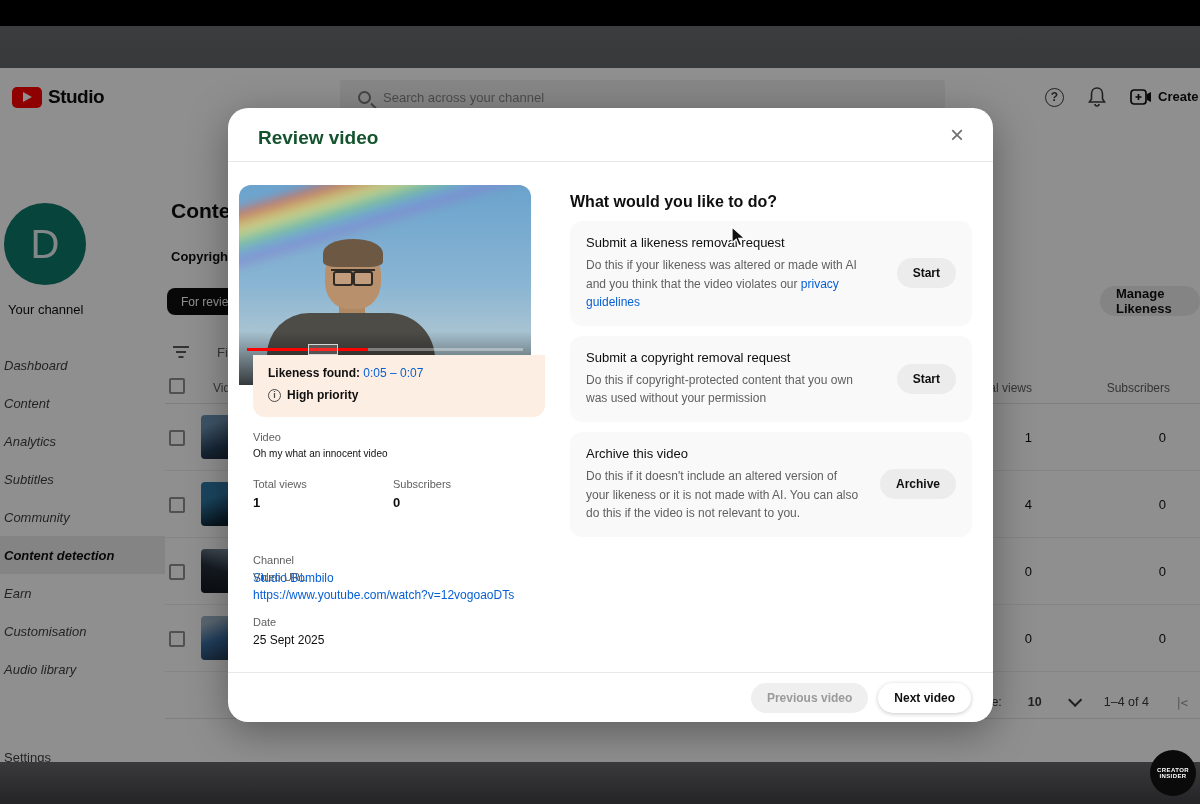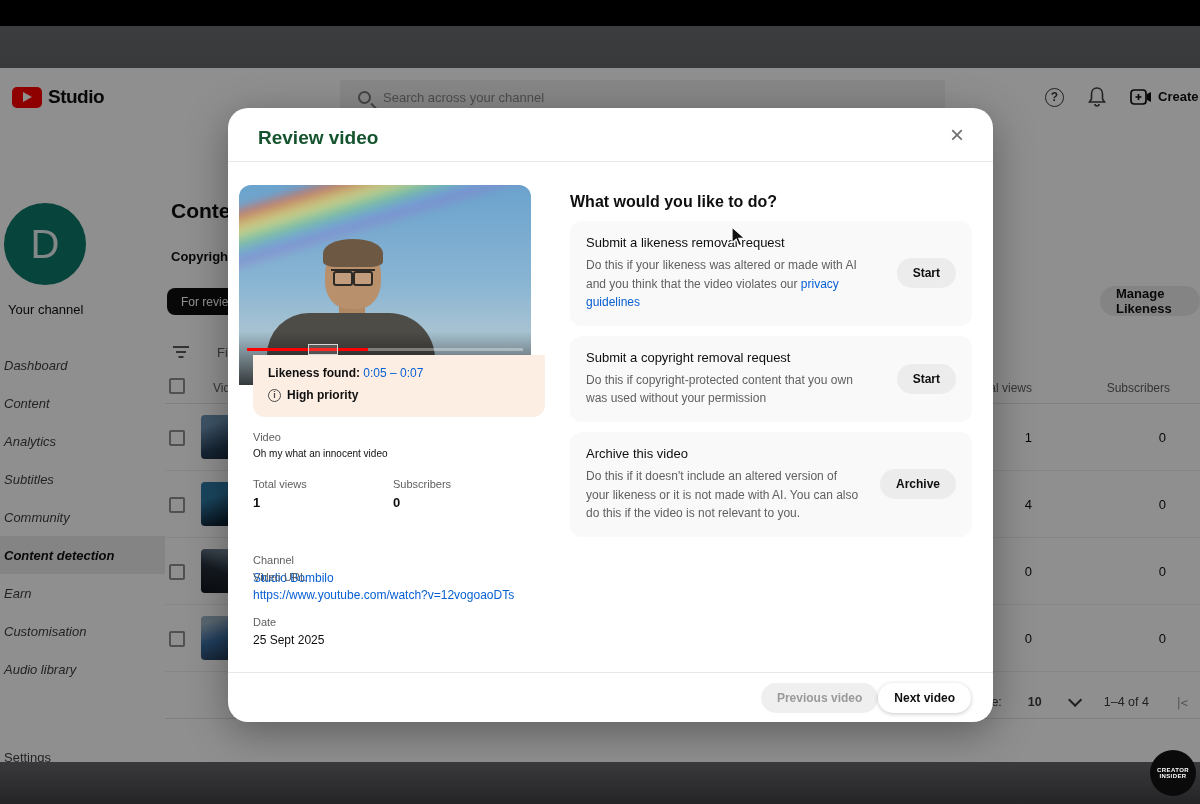--- a/index.html
+++ b/index.html
@@ -118,21 +118,21 @@
   .bluelink { color:#065fd4; text-decoration:none; font-size:12px; }
 
   .right-col { position:absolute; left:342px; top:85px; width:402px; }
   .rc-heading { font-size:16px; font-weight:600; color:#0f0f0f; }
   .action-card { position:relative; background:#f9f9f9; border-radius:12px; padding:14px 110px 14px 16px; margin-top:10px; }
   .action-card:first-of-type { margin-top:22px; }
   .ac-title { font-size:13px; font-weight:400; color:#0f0f0f; margin-bottom:6px; }
   .ac-desc { font-size:12px; color:#606060; line-height:1.55; }
   .ac-btn { position:absolute; right:16px; top:50%; transform:translateY(-50%); background:#ececec; border:none; border-radius:16px; padding:8px 16px; font-size:12px; font-weight:600; color:#0f0f0f; font-family:inherit; cursor:pointer; }
 
-  .modal-foot { position:absolute; left:0; right:0; bottom:0; height:50px; border-top:1px solid #e8e8e8; display:flex; align-items:center; justify-content:flex-end; padding-right:22px; }
+  .modal-foot { position:absolute; left:0; right:0; bottom:0; height:50px; border-top:1px solid #e8e8e8; display:flex; align-items:center; justify-content:flex-end; gap:10px; padding-right:22px; }
   .btn-prev { background:#efefef; color:#9a9a9a; border:none; border-radius:16px; padding:8px 16px; font-size:12px; font-weight:600; font-family:inherit; }
   .btn-next { background:#fff; color:#0f0f0f; border:none; border-radius:16px; padding:8px 16px; font-size:12px; font-weight:700; box-shadow:0 1px 4px rgba(0,0,0,.22); font-family:inherit; cursor:pointer; }
 
   .cursor { position:absolute; left:731px; top:226px; z-index:5; }
 </style>
 </head>
 <body>
 
 <div class="stage">
 

